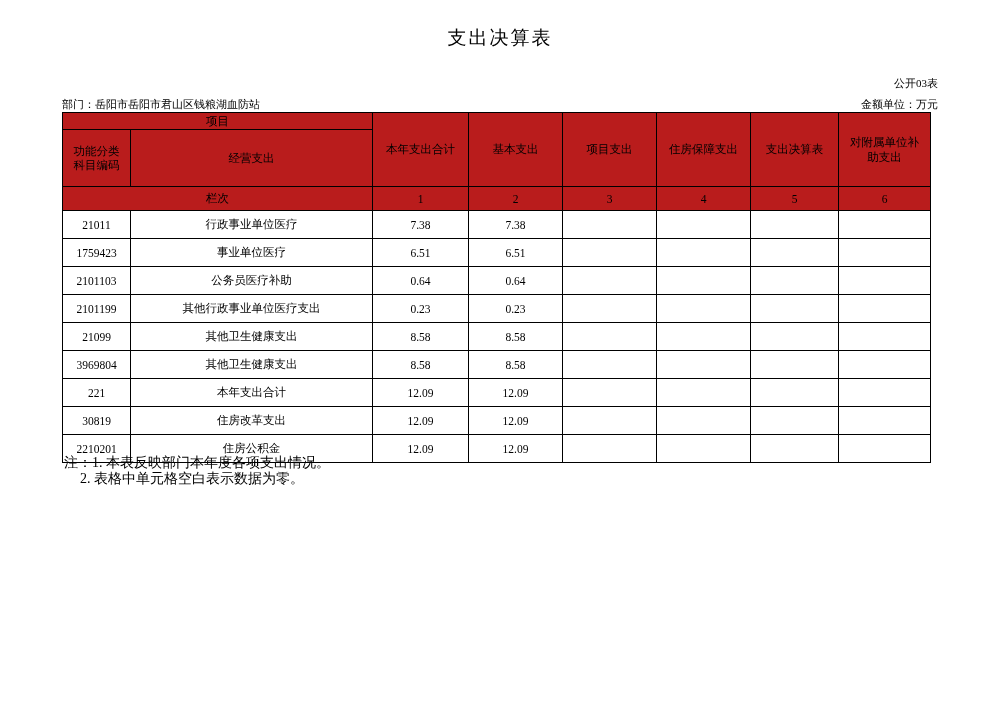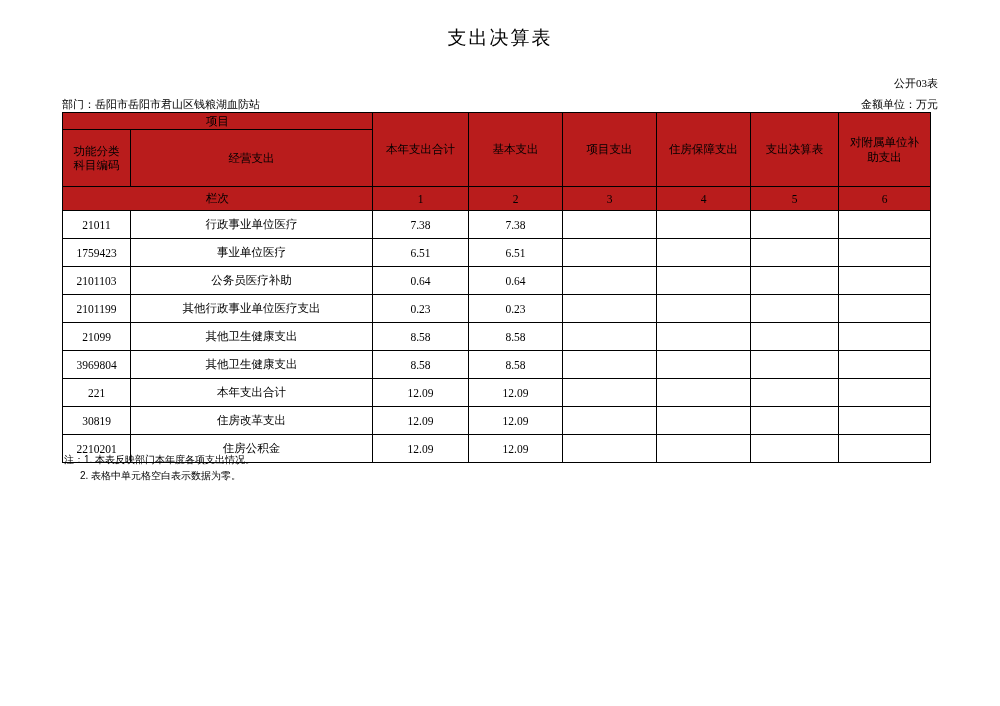--- a/index.html
+++ b/index.html
@@ -85,22 +85,22 @@
     text-align: left;
     padding-left: 6px;
   }
   .c-num {
     text-align: right;
     padding-right: 14px;
   }
   .notes {
     position: absolute;
     left: 64px;
-    font-size: 10px;
-    font-family: Liberation Sans, sans-serif;
+    font-size: 14px;
+    font-family: Liberation Serif, serif;
     line-height: 1.6;
   }
   .notes.n1 { top: 440px; }
   .notes.n2 { top: 456px; left: 80px; }
   .col-code  { width: 68px; }
   .col-name  { width: 242px; }
   .col-v1    { width: 96px; }
   .col-v2    { width: 94px; }
   .col-v3    { width: 94px; }
   .col-v4    { width: 94px; }

